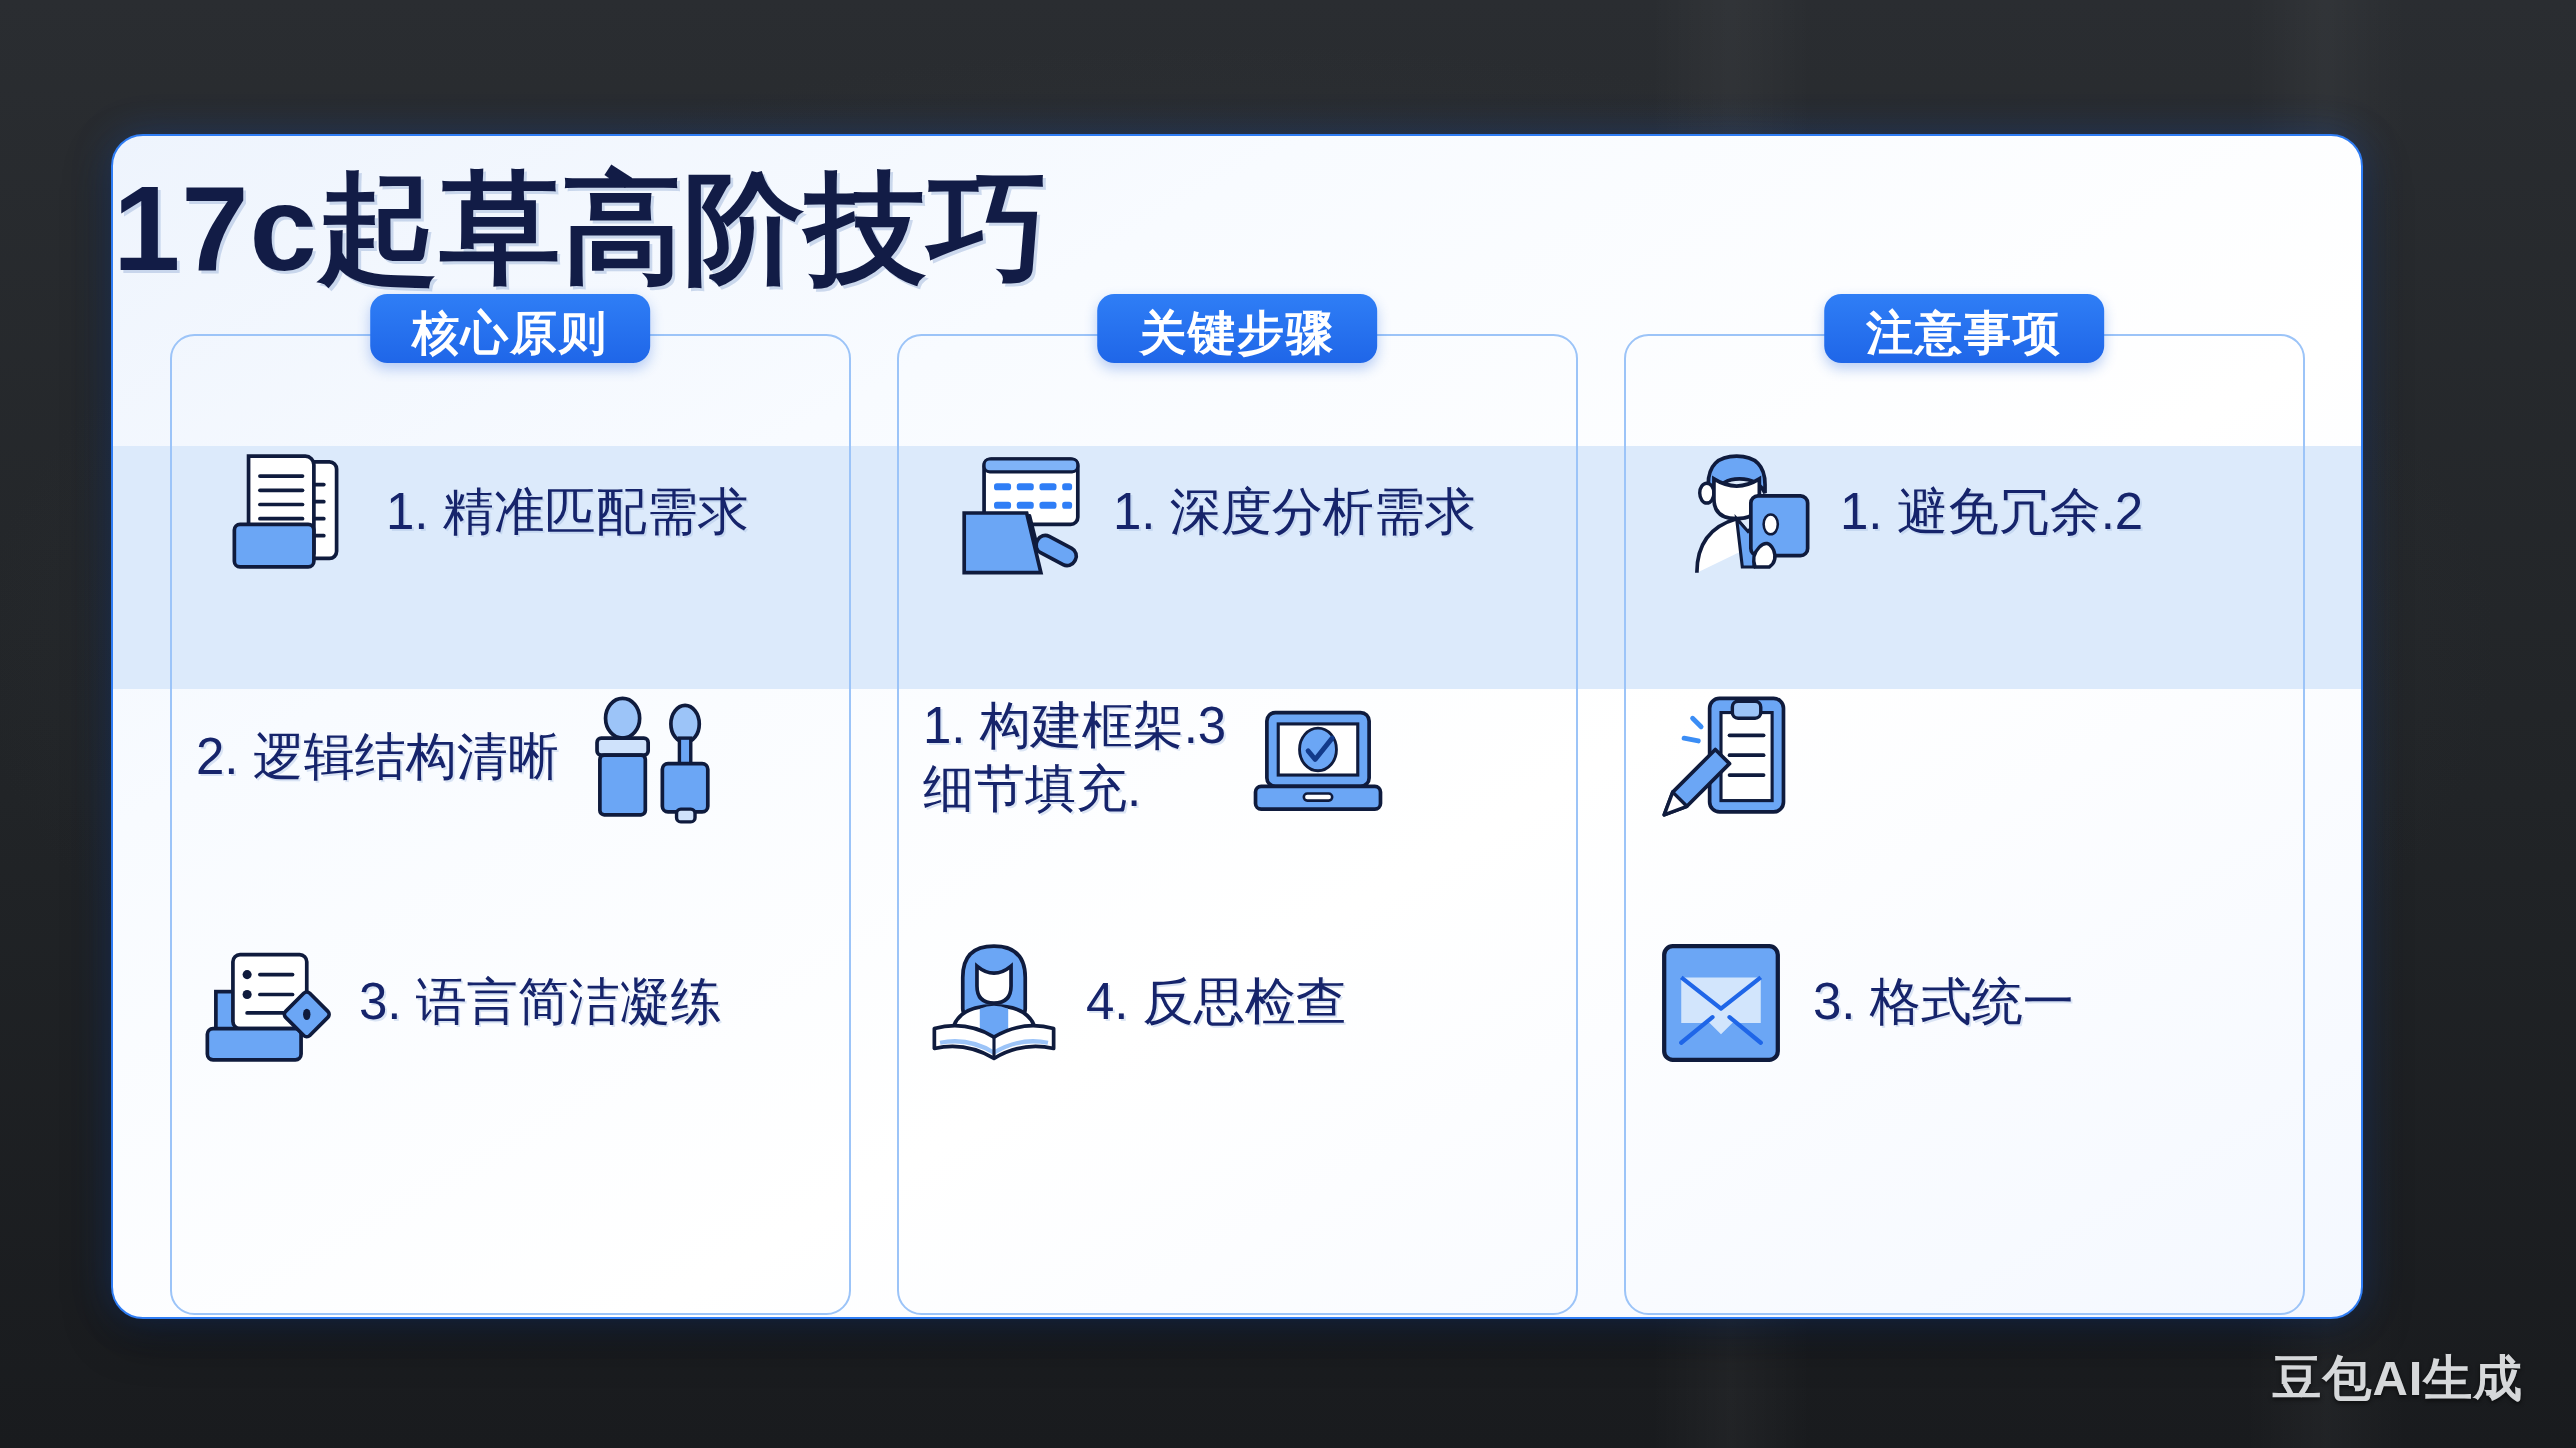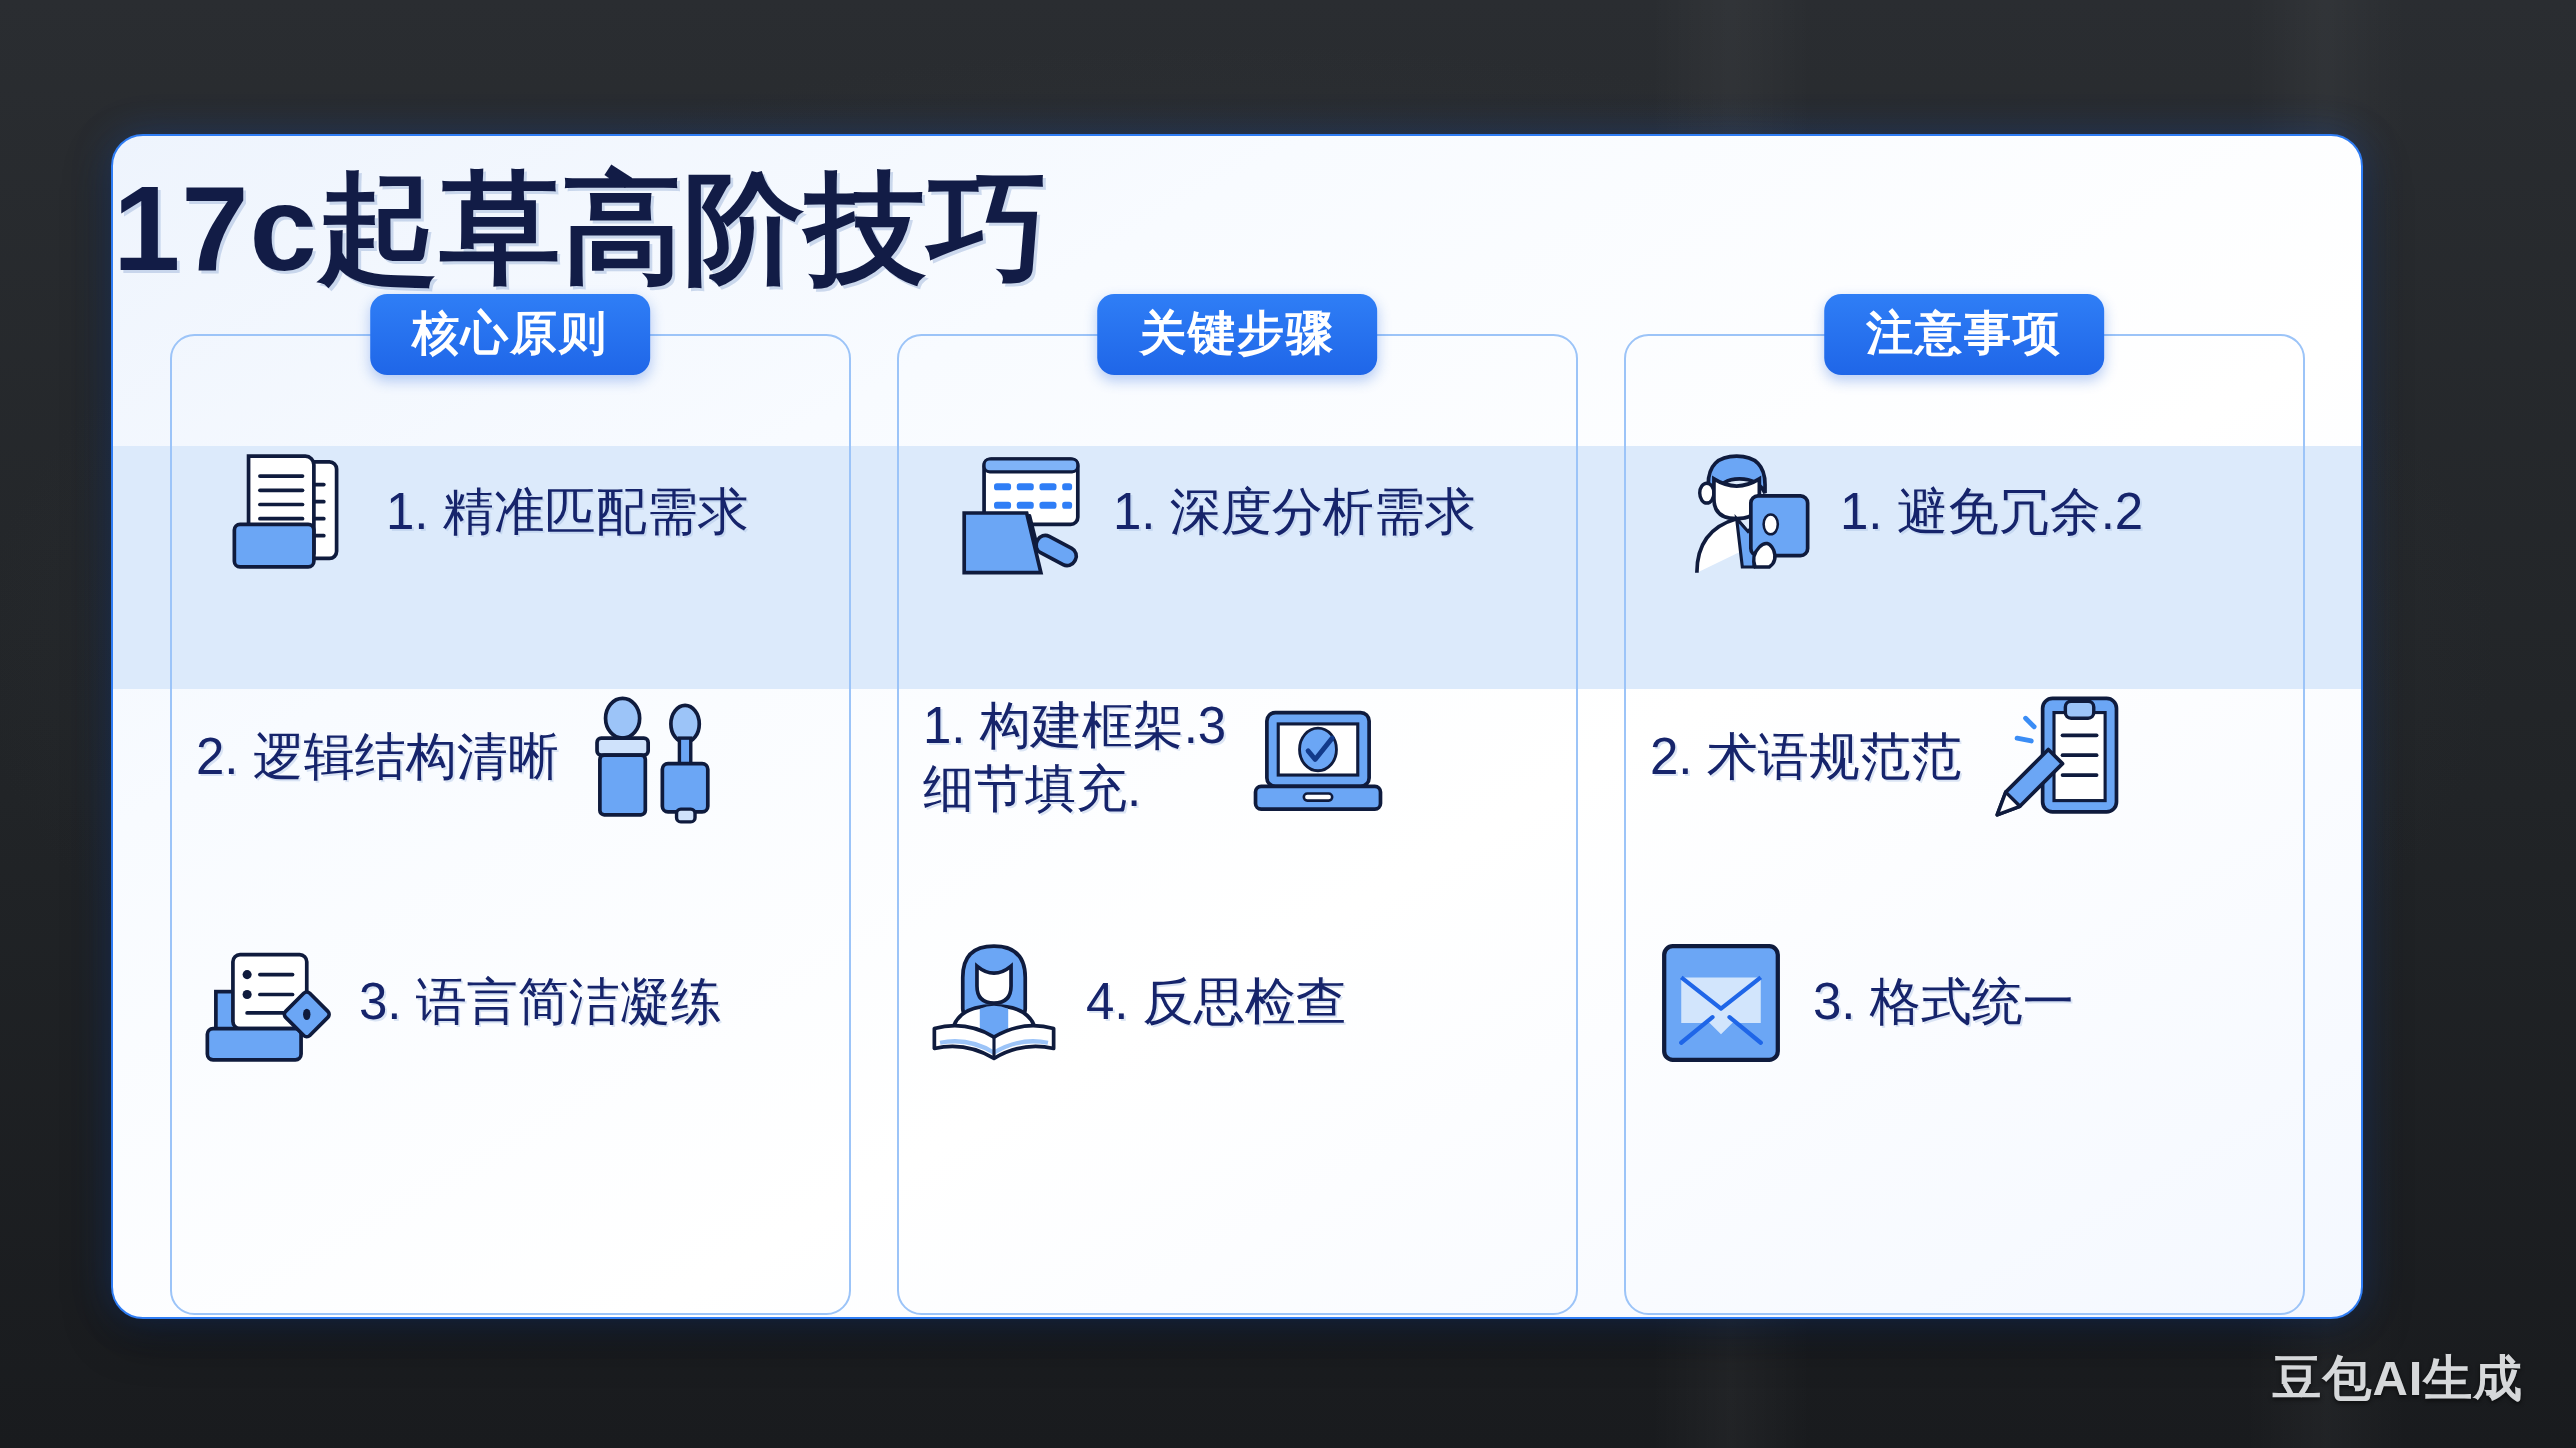--- a/index.html
+++ b/index.html
@@ -53,21 +53,21 @@
     position:relative;
     width:681px;height:981px;
     border:2.8px solid #9cc4f8;
     border-radius:24.5px;
     box-sizing:border-box;
   }
   .col-head{
     position:absolute;top:-42px;left:50%;transform:translateX(-50%);
     background:linear-gradient(180deg,#2f7ef6 0%,#1f66e8 100%);
     border-radius:17px;
-    padding:15px 42px 19px;
+    padding:15px 42px 7px;
     color:#ffffff;
     font-size:47px;font-weight:bold;line-height:1;
     white-space:nowrap;
     letter-spacing:1.9px;
     box-shadow:0 5.7px 13.2px rgba(30,95,220,.3);
   }
   .rows{position:absolute;left:0;right:0;top:53px;bottom:0;display:flex;flex-direction:column;}
   .row{
     flex:0 0 auto;height:245px;
     display:flex;align-items:center;
@@ -270,21 +270,20 @@
                 <line x1="56" y1="62" x2="80" y2="62"></line>
               </g>
               <path d="M10 90 l6 -16 l30 -30 l10 10 l-30 30 z" fill="#6ba6f5" stroke="#0f1b3d" stroke-width="2.6" stroke-linejoin="round"></path>
               <path d="M10 90 l6 -16 l10 10 z" fill="#fff" stroke="#0f1b3d" stroke-width="2.4" stroke-linejoin="round"></path>
               <g stroke="#3b8df5" stroke-width="3.4" stroke-linecap="round">
                 <line x1="30" y1="22" x2="36" y2="28"></line>
                   <line x1="24" y1="36" x2="34" y2="38"></line>
               </g>
             </svg>
           </span>
-          <span class="row-text">2. 术语规范范</span>
         </div>
 
         <div class="row r3">
           <span class="icon">
             <svg viewBox="0 0 100 100">
               <rect x="10" y="10" width="80" height="80" rx="6" fill="#6ba6f5" stroke="#0f1b3d" stroke-width="3"></rect>
               <path d="M22 32 h56 v32 h-20 l-8 8 l-8 -8 h-20 z" fill="#d2e5fc"></path>
               <path d="M22 32 l28 22 l28 -22" stroke="#1f66e8" stroke-width="3" fill="none" stroke-linejoin="round"></path>
               <path d="M22 78 l22 -18 M78 78 l-22 -18" stroke="#1f66e8" stroke-width="3" fill="none" stroke-linecap="round"></path>
             </svg>

